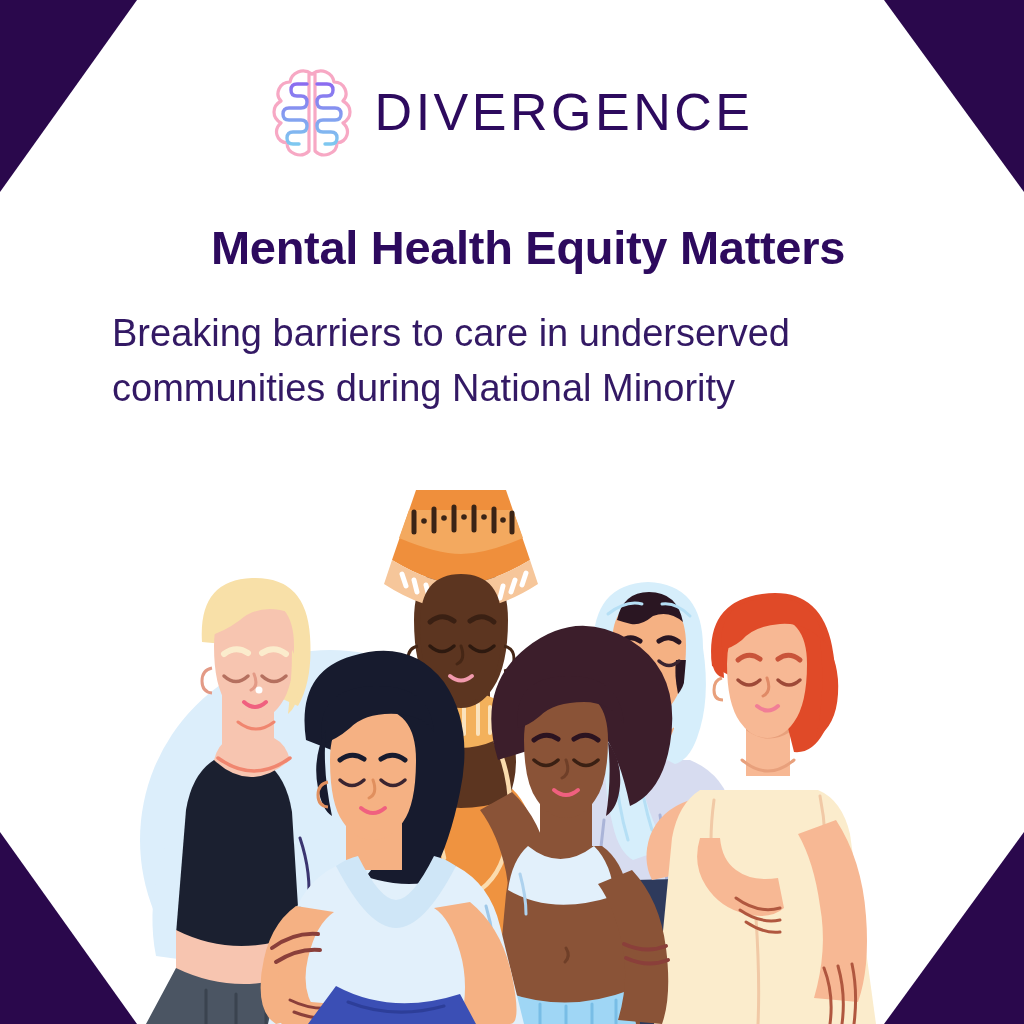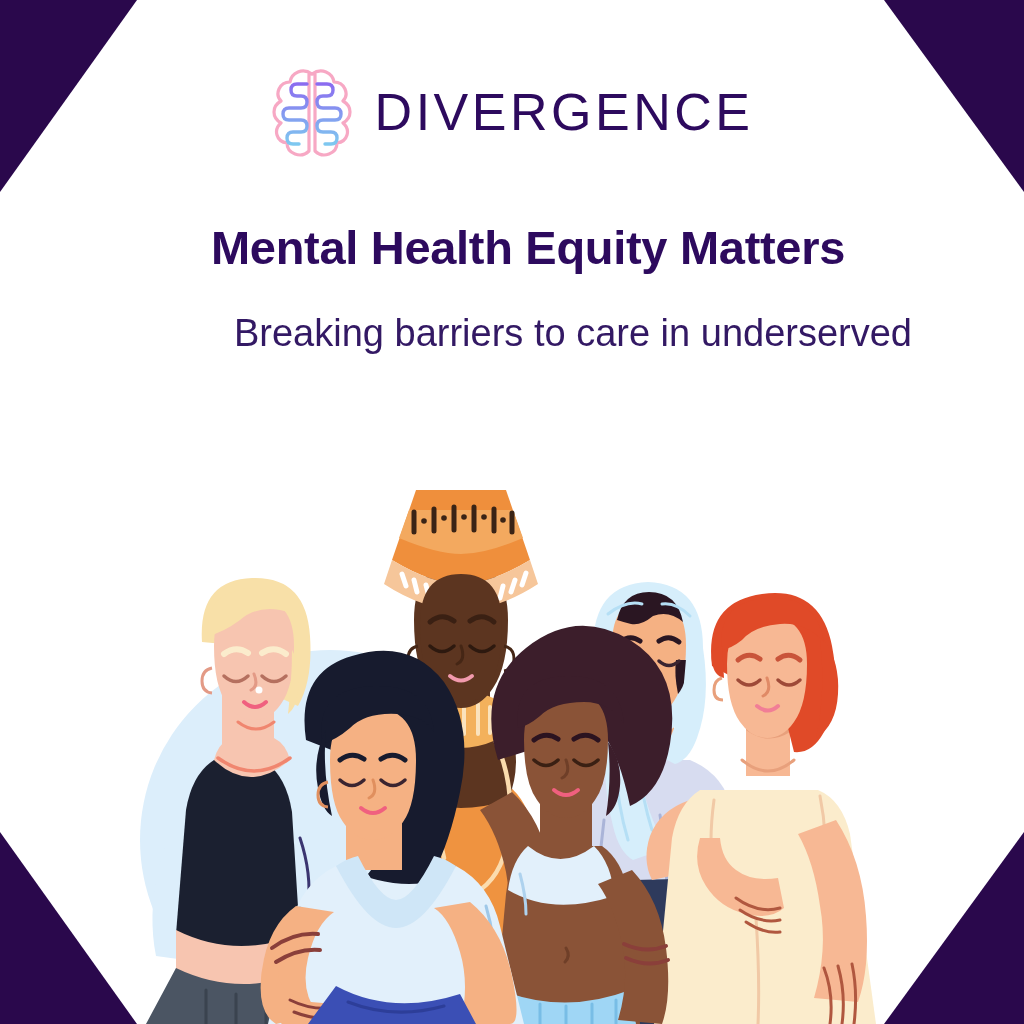--- a/index.html
+++ b/index.html
@@ -86,21 +86,21 @@
     letter-spacing: -0.3px;
     color: #2d0a5e;
     line-height: 1.12;
     z-index: 20;
   }
   .subhead {
     position: absolute;
     top: 306px;
     left: 112px;
     width: 800px;
-    text-align: right;
+    text-align: left;
     font-size: 38px;
     font-weight: 400;
     color: #331964;
     line-height: 1.46;
     z-index: 20;
   }
 
   
   .illustration {
     position: absolute;
@@ -412,15 +412,16 @@
 
       <path d="M46 18 h10 q6 0 6 6 q0 6 -6 6 h-4 q-6 0 -6 6 q0 6 6 6 h12 q6 0 6 6 q0 6 -6 6 h-12 q-6 0 -6 6 q0 6 6 6 h8 q6 0 6 6 q0 6 -6 6 h-6" fill="none" stroke="url(#gradR)" stroke-width="3.4" stroke-linecap="round" stroke-linejoin="round"></path>
     </svg>
     <div class="wordmark">DIVERGENCE</div>
   </div>
 
   <div class="headline">Mental Health Equity Matters</div>
 
   <div class="subhead">
     <div>Breaking barriers to care in underserved</div>
+    <div>communities during National Minority</div>
   </div>
 
 </div>
 
 </body></html>

